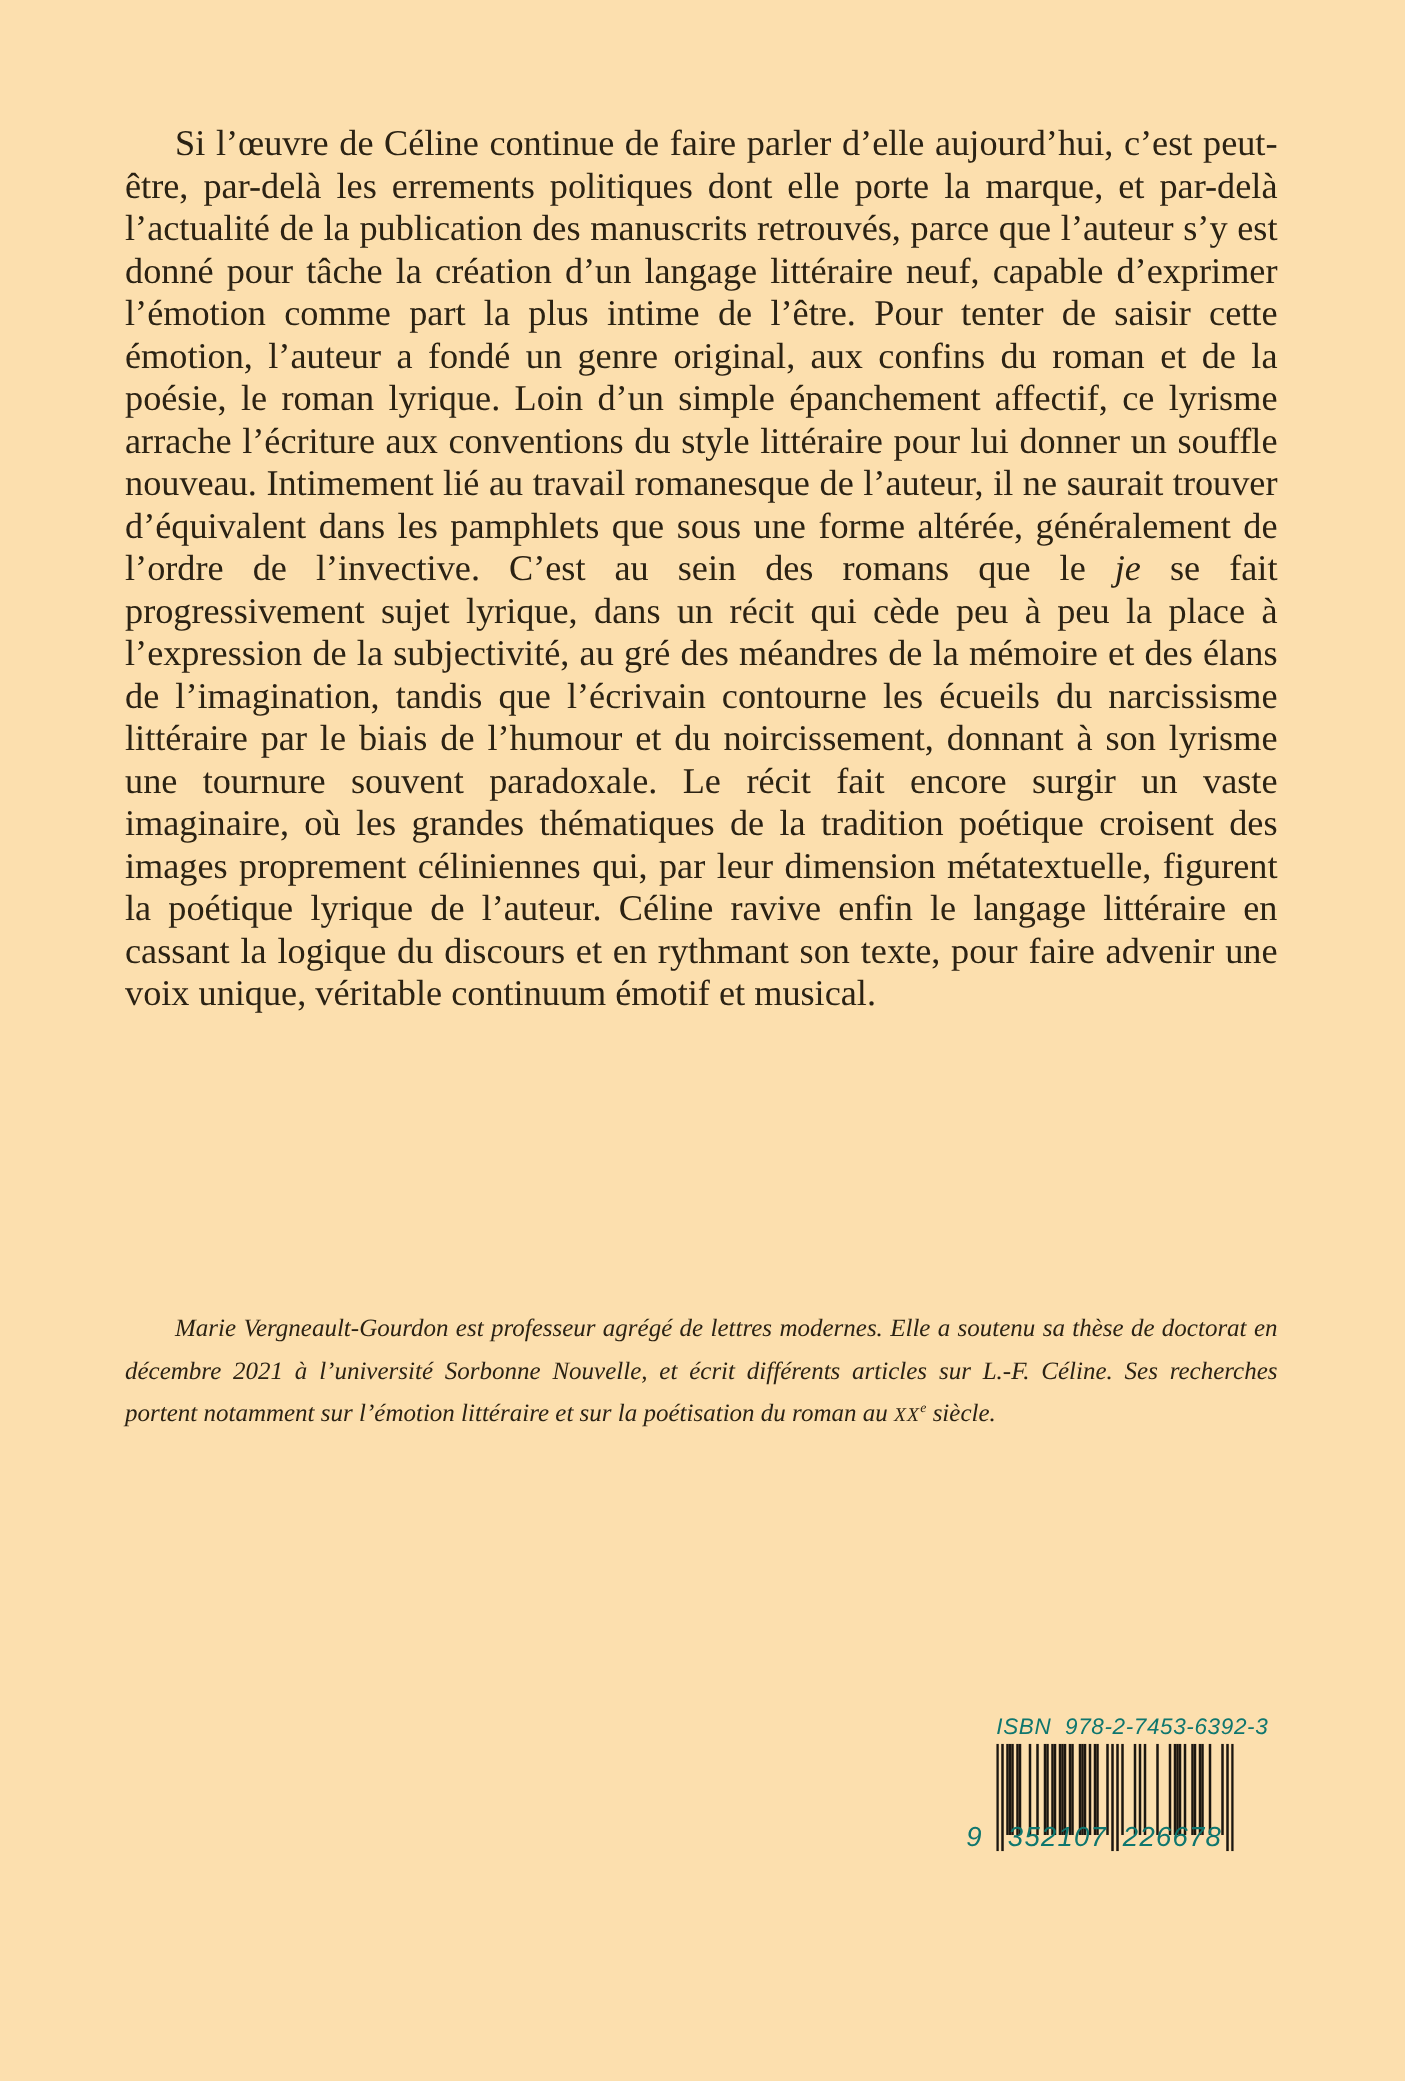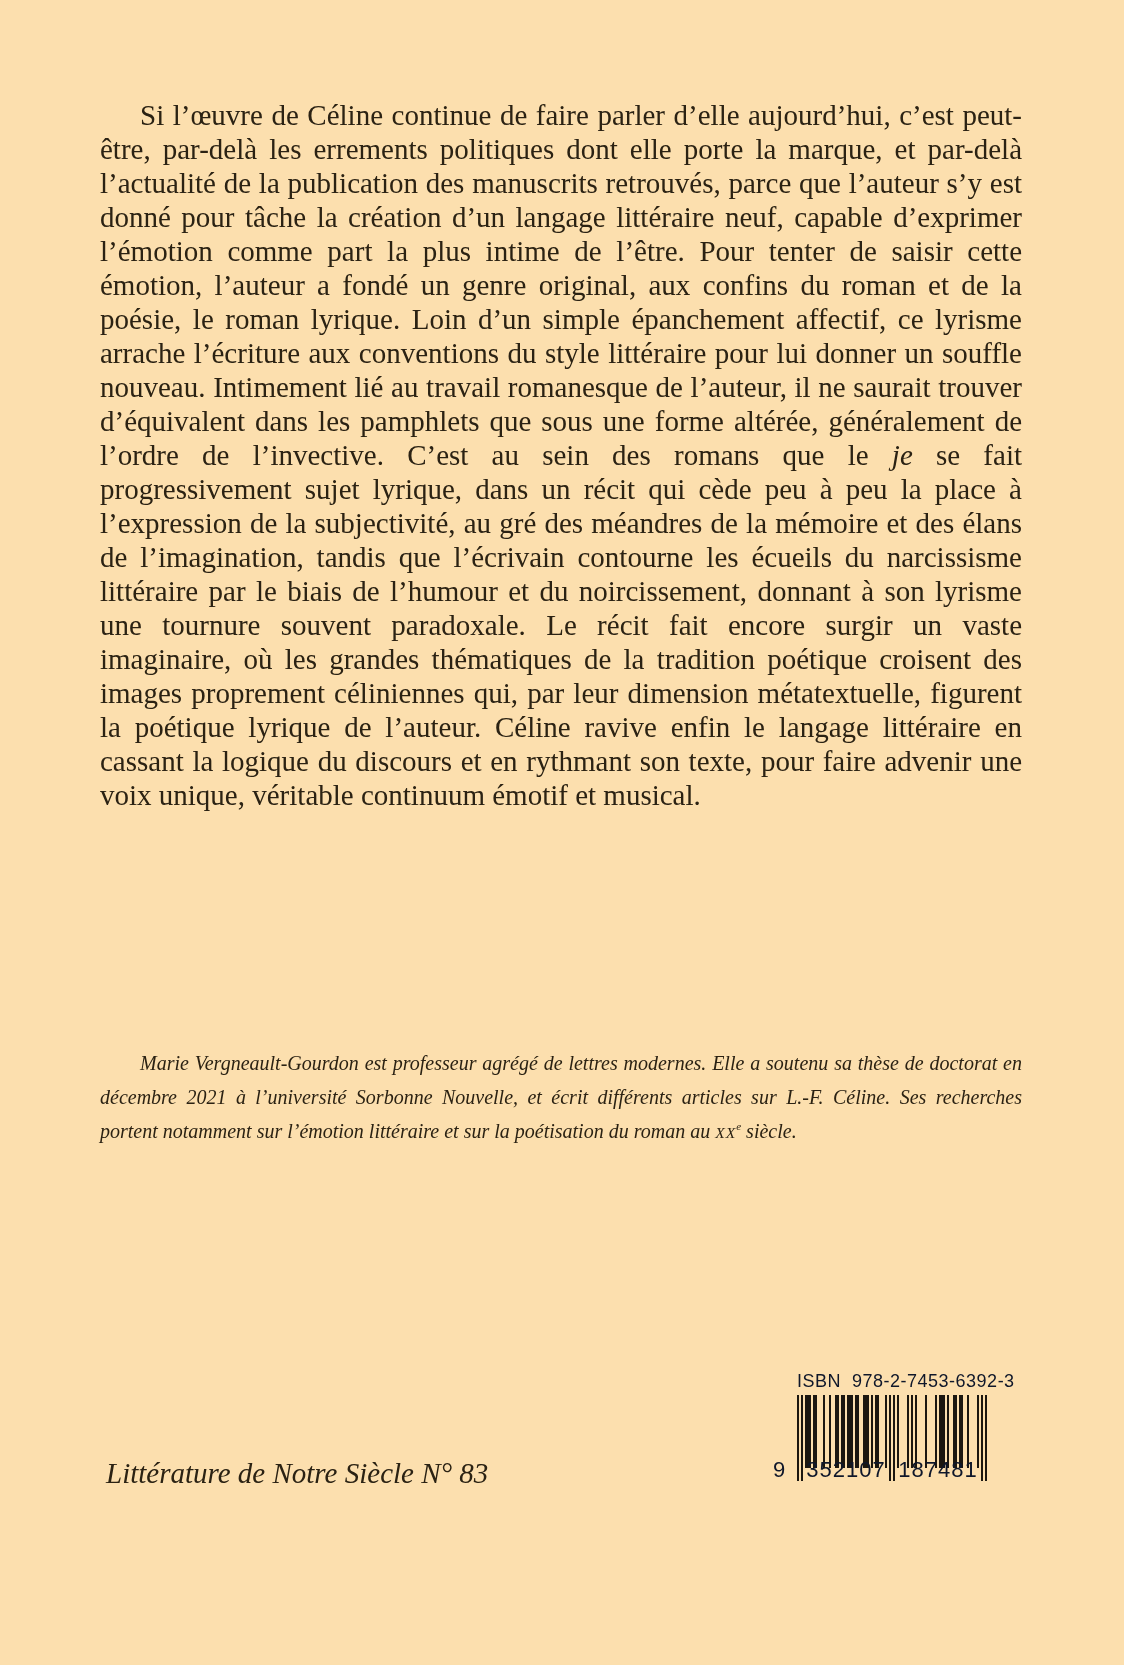--- a/index.html
+++ b/index.html
@@ -39,21 +39,22 @@
     position: absolute;
     left: 106px; top: 1455px;
     font-size: 29px; line-height: 36px;
     font-style: italic;
     margin: 0;
     white-space: nowrap;
   }
   .isbn-block {
     position: absolute;
     left: 797px; top: 1371px; width: 190px;
-    color: #0f172a;
+    color: #0f766e;
+    font-style: italic;
   }
   .isbn-label {
     font-family: "Liberation Sans", sans-serif;
     font-size: 18px; line-height: 20px;
     letter-spacing: 0.5px;
     white-space: pre;
     text-align: center;
     margin-bottom: 4px;
   }
   .barcode {
@@ -75,21 +76,20 @@
 </style>
 </head>
 <body>
 
 <div class="cover">
 
   <p class="blurb"><span>Si l’œuvre de Céline continue de faire parler d’elle aujourd’hui, c’est peut-être, par-delà les errements politiques dont elle porte la marque, et par-delà l’actualité de la publication des manuscrits retrouvés, parce que l’auteur s’y est donné pour tâche la création d’un langage littéraire neuf, capable d’exprimer l’émotion comme part la plus intime de l’être. Pour tenter de saisir cette émotion, l’auteur a fondé un genre original, aux confins du roman et de la poésie, le roman lyrique. Loin d’un simple épanchement affectif, ce lyrisme arrache l’écriture aux conventions du style littéraire pour lui donner un souffle nouveau. Intimement lié au travail romanesque de l’auteur, il ne saurait trouver d’équivalent dans les pamphlets que sous une forme altérée, généralement de l’ordre de l’invective. C’est au sein des romans que le </span><span class="je">je</span><span> se fait progressivement sujet lyrique, dans un récit qui cède peu à peu la place à l’expression de la subjectivité, au gré des méandres de la mémoire et des élans de l’imagination, tandis que l’écrivain contourne les écueils du narcissisme littéraire par le biais de l’humour et du noircissement, donnant à son lyrisme une tournure souvent paradoxale. Le récit fait encore surgir un vaste imaginaire, où les grandes thématiques de la tradition poétique croisent des images proprement céliniennes qui, par leur dimension métatextuelle, figurent la poétique lyrique de l’auteur. Céline ravive enfin le langage littéraire en cassant la logique du discours et en rythmant son texte, pour faire advenir une voix unique, véritable continuum émotif et musical.</span></p>
 
   <p class="bio"><span>Marie Vergneault-Gourdon est professeur agrégé de lettres modernes. Elle a soutenu sa thèse de doctorat en décembre 2021 à l’université Sorbonne Nouvelle, et écrit différents articles sur L.-F. Céline. Ses recherches portent notamment sur l’émotion littéraire et sur la poétisation du roman au </span><span class="century">XX</span><span class="century-sup">e</span><span> siècle.</span></p>
 
-  <p class="series">Littérature de Notre Siècle N° 83</p>
 
   <div class="isbn-block">
     <div class="isbn-label">ISBN  978-2-7453-6392-3</div>
     <div class="barcode">
       <svg xmlns="http://www.w3.org/2000/svg" width="190" height="86">
           <rect x="0" y="0" width="2" height="86"></rect>
           <rect x="4" y="0" width="2" height="86"></rect>
           <rect x="8" y="0" width="2" height="73"></rect>
           <rect x="10" y="0" width="2" height="73"></rect>
           <rect x="12" y="0" width="2" height="73"></rect>
@@ -129,17 +129,17 @@
           <rect x="158" y="0" width="2" height="73"></rect>
           <rect x="162" y="0" width="2" height="73"></rect>
           <rect x="164" y="0" width="2" height="73"></rect>
           <rect x="170" y="0" width="2" height="73"></rect>
           <rect x="180" y="0" width="2" height="73"></rect>
           <rect x="184" y="0" width="2" height="86"></rect>
           <rect x="188" y="0" width="2" height="86"></rect>
         </svg>
       <div class="bc-digits bc-9">9</div>
       <div class="bc-digits bc-left">352107</div>
-      <div class="bc-digits bc-right">187481</div>
+      <div class="bc-digits bc-right">226678</div>
     </div>
   </div>
 
 </div>
 
 </body></html>

